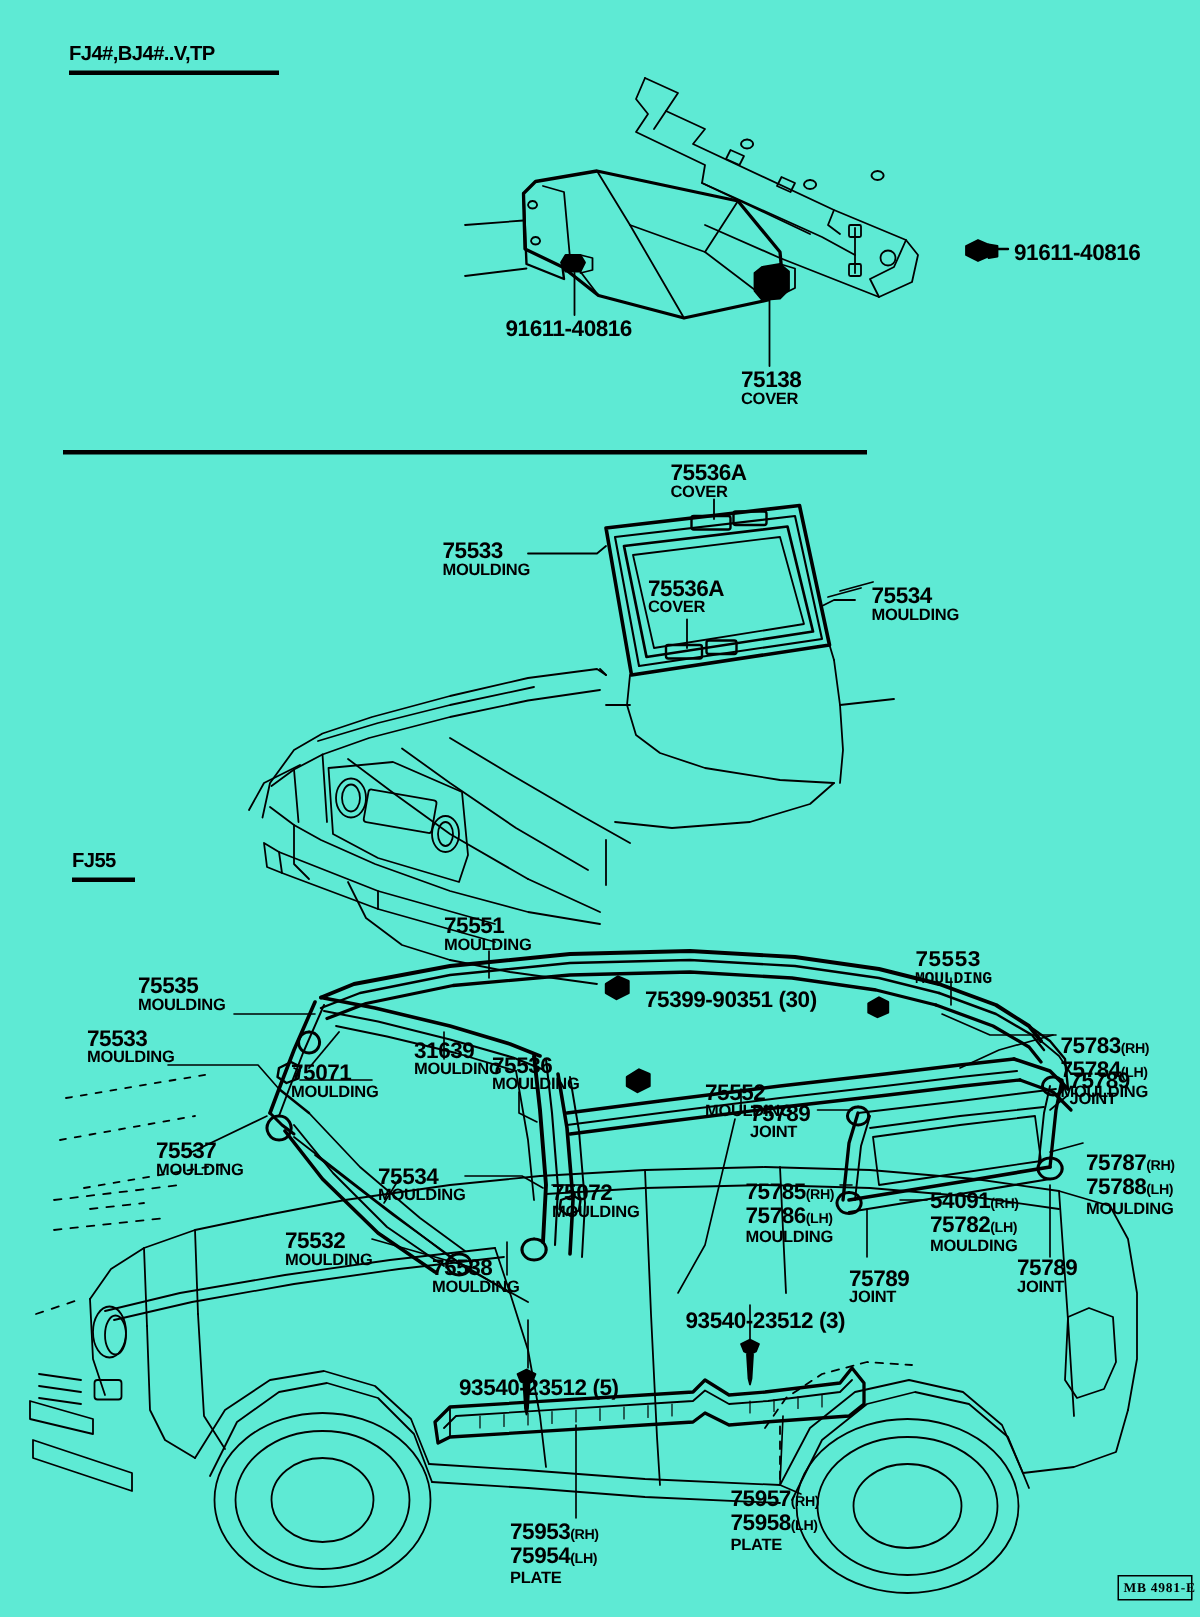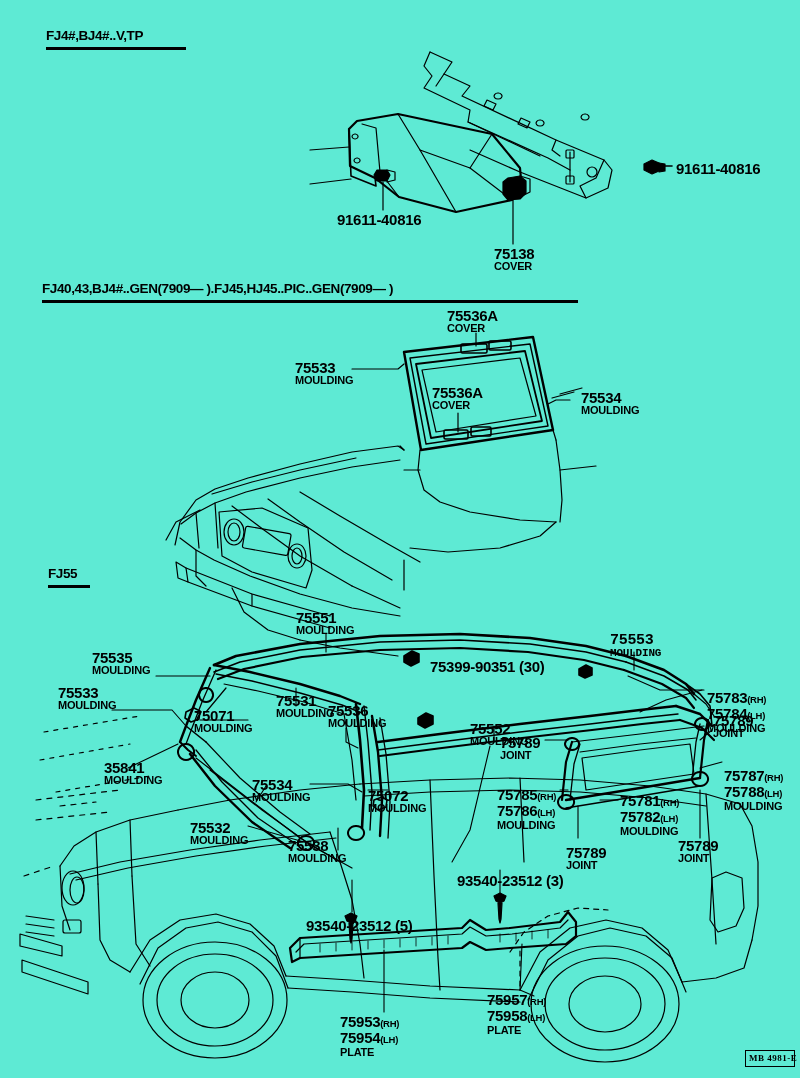--- a/index.html
+++ b/index.html
@@ -394,21 +394,20 @@
           <path d="M520 990 L522 944"></path>
           <path d="M520 990 L534 996"></path>
         </g>
       </g>
     </g>
   </svg>
 
   <div class="hdr" style="left:46px; top:28px;">FJ4#,BJ4#..V,TP</div>
   <div class="hdrline" style="left:46px; top:47px; width:140px;"></div>
 
-  <div class="hdr" style="left:42px; top:281px;">FJ40,43,BJ4#..GEN(7909—        ).FJ45,HJ45..PIC..GEN(7909—        )</div>
   <div class="hdrline" style="left:42px; top:300px; width:536px;"></div>
 
   <div class="hdr" style="left:48px; top:566px;">FJ55</div>
   <div class="hdrline" style="left:48px; top:585px; width:42px;"></div>
 
   <div class="lbl num" style="left:337px; top:212px;">91611-40816</div>
 
   <div class="lbl num" style="left:676px; top:161px;">91611-40816</div>
 
   <div class="lbl" style="left:494px; top:246px;">
@@ -445,31 +444,31 @@
     <div class="num">75535</div>
     <div class="sub">MOULDING</div>
   </div>
 
   <div class="lbl" style="left:58px; top:685px;">
     <div class="num">75533</div>
     <div class="sub">MOULDING</div>
   </div>
 
   <div class="lbl" style="left:276px; top:693px;">
-    <div class="num">75531</div>
+    <div class="num">31639</div>
     <div class="sub">MOULDING</div>
   </div>
 
   <div class="lbl" style="left:194px; top:708px;">
     <div class="num">75071</div>
     <div class="sub">MOULDING</div>
   </div>
 
   <div class="lbl" style="left:104px; top:760px;">
-    <div class="num">35841</div>
+    <div class="num">75537</div>
     <div class="sub">MOULDING</div>
   </div>
 
   <div class="lbl" style="left:252px; top:777px;">
     <div class="num">75534</div>
     <div class="sub">MOULDING</div>
   </div>
 
   <div class="lbl" style="left:190px; top:820px;">
     <div class="num">75532</div>
@@ -515,21 +514,21 @@
     <div class="sub">MOULDING</div>
   </div>
 
   <div class="lbl" style="left:497px; top:767px;margin-top:20px;">
     <div><span class="num">75785</span><span class="sideq">(RH)</span></div>
     <div><span class="num">75786</span><span class="sideq">(LH)</span></div>
     <div class="sub">MOULDING</div>
   </div>
 
   <div class="lbl" style="left:620px; top:793px;">
-    <div><span class="num">75781</span><span class="sideq">(RH)</span></div>
+    <div><span class="num">54091</span><span class="sideq">(RH)</span></div>
     <div><span class="num">75782</span><span class="sideq">(LH)</span></div>
     <div class="sub">MOULDING</div>
   </div>
 
   <div class="lbl" style="left:340px; top:1014px;">
     <div><span class="num">75953</span><span class="sideq">(RH)</span></div>
     <div><span class="num">75954</span><span class="sideq">(LH)</span></div>
     <div class="sub">PLATE</div>
   </div>
 

